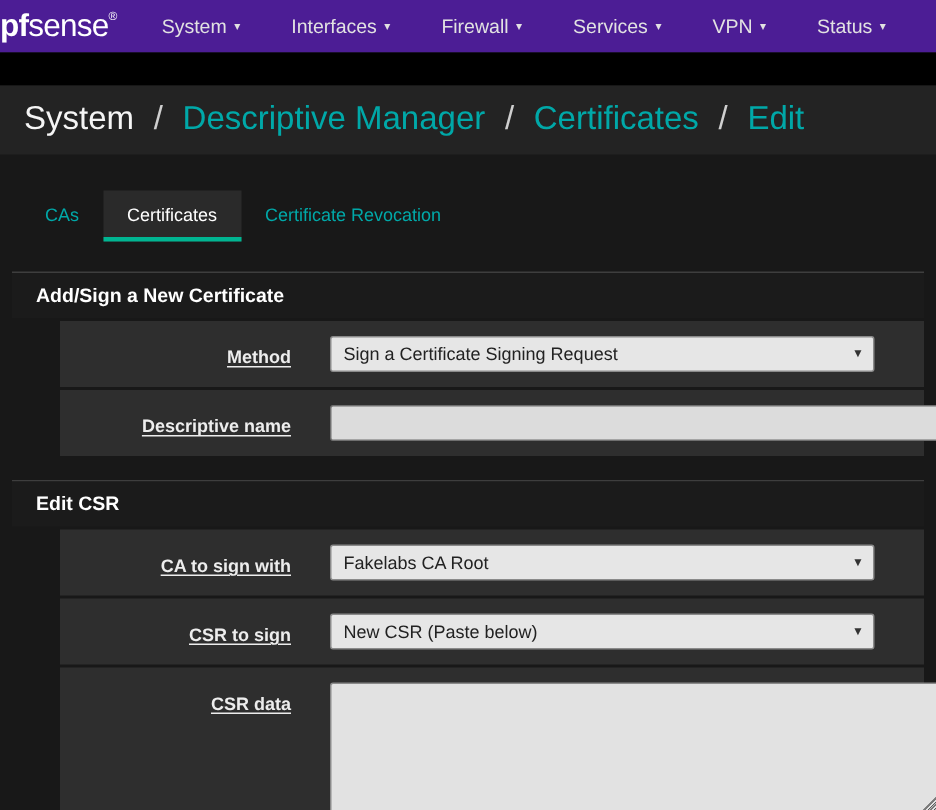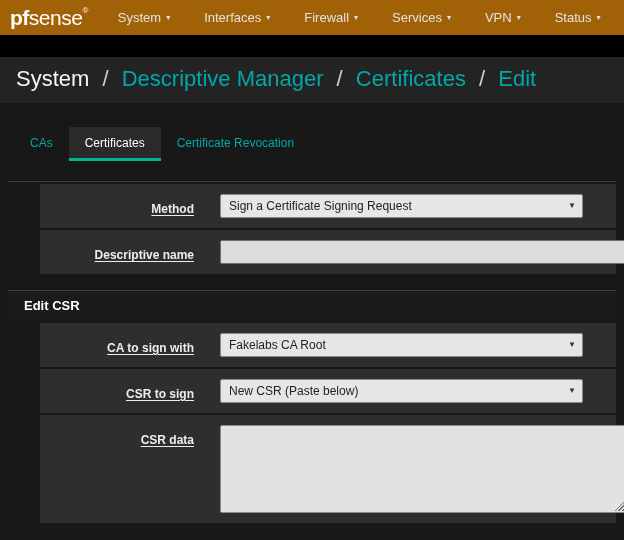--- a/index.html
+++ b/index.html
@@ -5,23 +5,23 @@
   * { box-sizing: border-box; }
   html,body { margin:0; padding:0; }
   body {
     width:624px; height:540px; overflow:hidden;
     background:#181818;
     font-family:"Liberation Sans", sans-serif;
   }
 
   
   .navbar {
-    height:35px; background:#a16207;
+    height:35px; background:#4c1d95;
     display:flex; align-items:center;
-    padding:0 10px; overflow:hidden;
+    padding:0 0; overflow:hidden;
   }
   .brand { color:#fff; font-size:21px; letter-spacing:-0.5px; white-space:nowrap; cursor:pointer; }
   .brand .b1 { font-weight:bold; }
   .brand .b2 { font-weight:normal; }
   .brand sup { font-size:8px; vertical-align:top; }
   .navbar-menu { display:flex; gap:34px; margin-left:30px; white-space:nowrap; }
   .nav-item { color:#e2e2e2; font-size:13px; cursor:pointer; display:flex; align-items:center; }
   .nav-item .caret { font-size:8px; margin-left:5px; color:#e2e2e2; }
 
   .black-gap { height:22px; background:#000; }
@@ -143,20 +143,21 @@
   <a class="crumb-link">Edit</a>
 </div>
 
 <div class="tabs">
   <a class="tab">CAs</a>
   <a class="tab active">Certificates</a>
   <a class="tab">Certificate Revocation</a>
 </div>
 
 <div class="panel">
+  <div class="panel-header">Add/Sign a New Certificate</div>
 
   <div class="form-row">
     <div class="label-col">
       <span class="field-label">Method</span>
     </div>
     <div class="control-col">
       <div class="select-wrap">
         <select>
           <option>Sign a Certificate Signing Request</option>
         </select>

